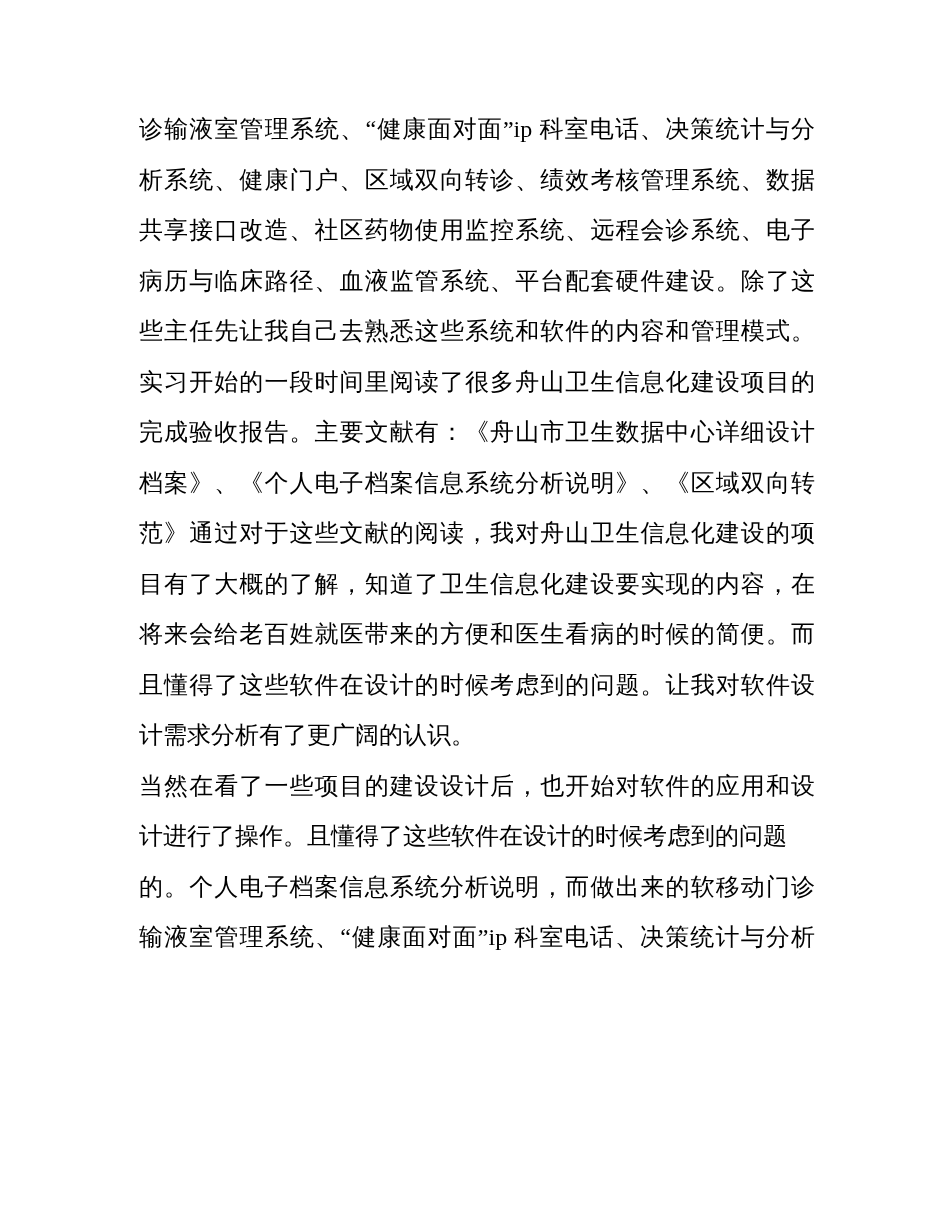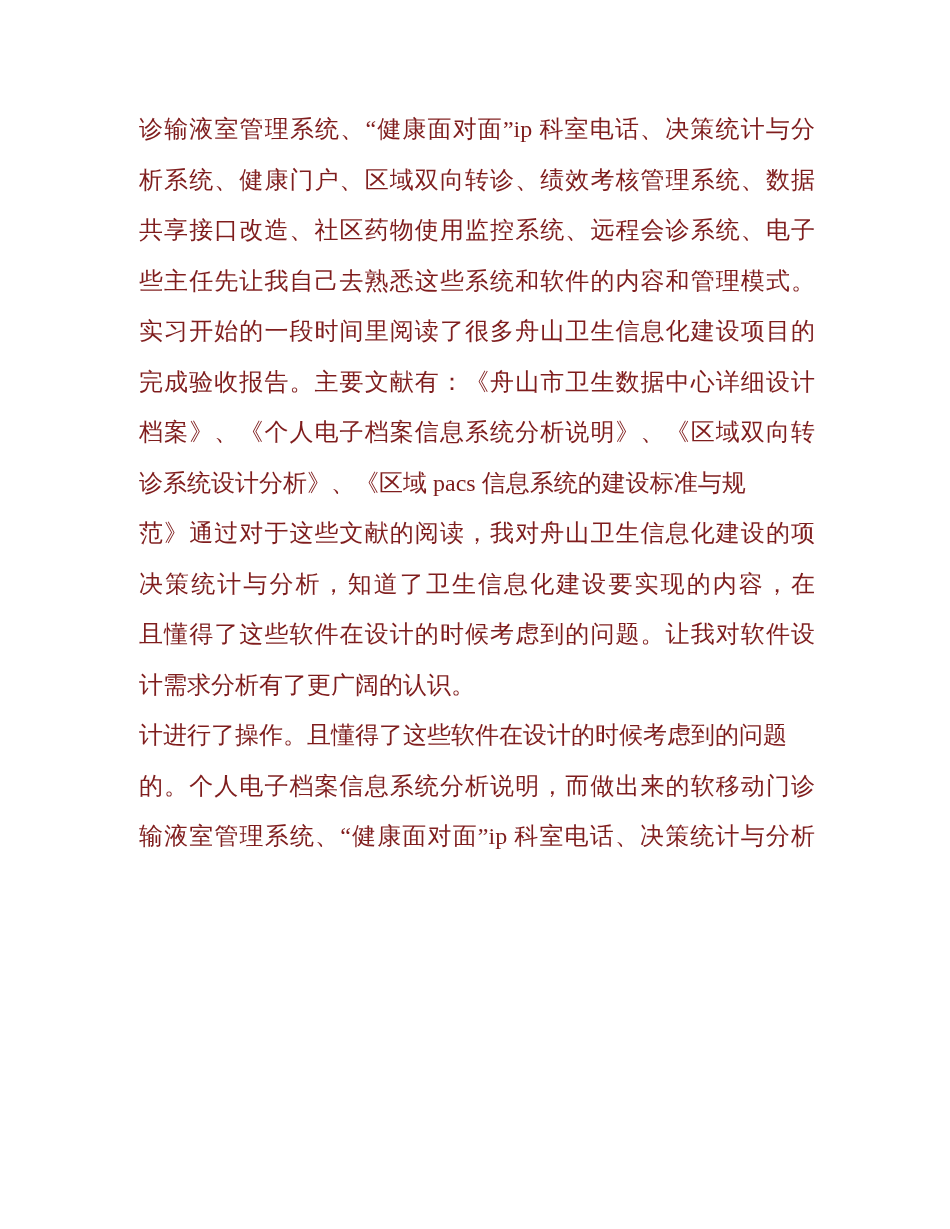--- a/index.html
+++ b/index.html
@@ -39,30 +39,32 @@
   .line.j {
     white-space: normal;
     text-align: justify;
     text-align-last: justify;
   }
 </style>
 </head>
 <body>
 
 <div class="page">
-  <div class="textblock" id="textblock" style="color: #7f1d1d;">
+  <div class="textblock" id="textblock" style="color: #000000;">
       <div class="line j">诊输液室管理系统、“健康面对面”ip 科室电话、决策统计与分</div>
       <div class="line j">析系统、健康门户、区域双向转诊、绩效考核管理系统、数据</div>
       <div class="line j">共享接口改造、社区药物使用监控系统、远程会诊系统、电子</div>
+      <div class="line j">病历与临床路径、血液监管系统、平台配套硬件建设。除了这</div>
       <div class="line j">些主任先让我自己去熟悉这些系统和软件的内容和管理模式。</div>
       <div class="line j">实习开始的一段时间里阅读了很多舟山卫生信息化建设项目的</div>
       <div class="line j">完成验收报告。主要文献有：《舟山市卫生数据中心详细设计</div>
       <div class="line j">档案》、《个人电子档案信息系统分析说明》、《区域双向转</div>
-      <div class="line">诊系统设计分析》、《区域 pacs 信息系统的建设标准与规</div>
       <div class="line j">范》通过对于这些文献的阅读，我对舟山卫生信息化建设的项</div>
-      <div class="line j">决策统计与分析，知道了卫生信息化建设要实现的内容，在</div>
+      <div class="line j">目有了大概的了解，知道了卫生信息化建设要实现的内容，在</div>
+      <div class="line j">将来会给老百姓就医带来的方便和医生看病的时候的简便。而</div>
       <div class="line j">且懂得了这些软件在设计的时候考虑到的问题。让我对软件设</div>
       <div class="line">计需求分析有了更广阔的认识。</div>
+      <div class="line j">当然在看了一些项目的建设设计后，也开始对软件的应用和设</div>
       <div class="line">计进行了操作。且懂得了这些软件在设计的时候考虑到的问题</div>
       <div class="line j">的。个人电子档案信息系统分析说明，而做出来的软移动门诊</div>
       <div class="line j">输液室管理系统、“健康面对面”ip 科室电话、决策统计与分析</div>
     </div>
 </div>
 
 </body></html>

